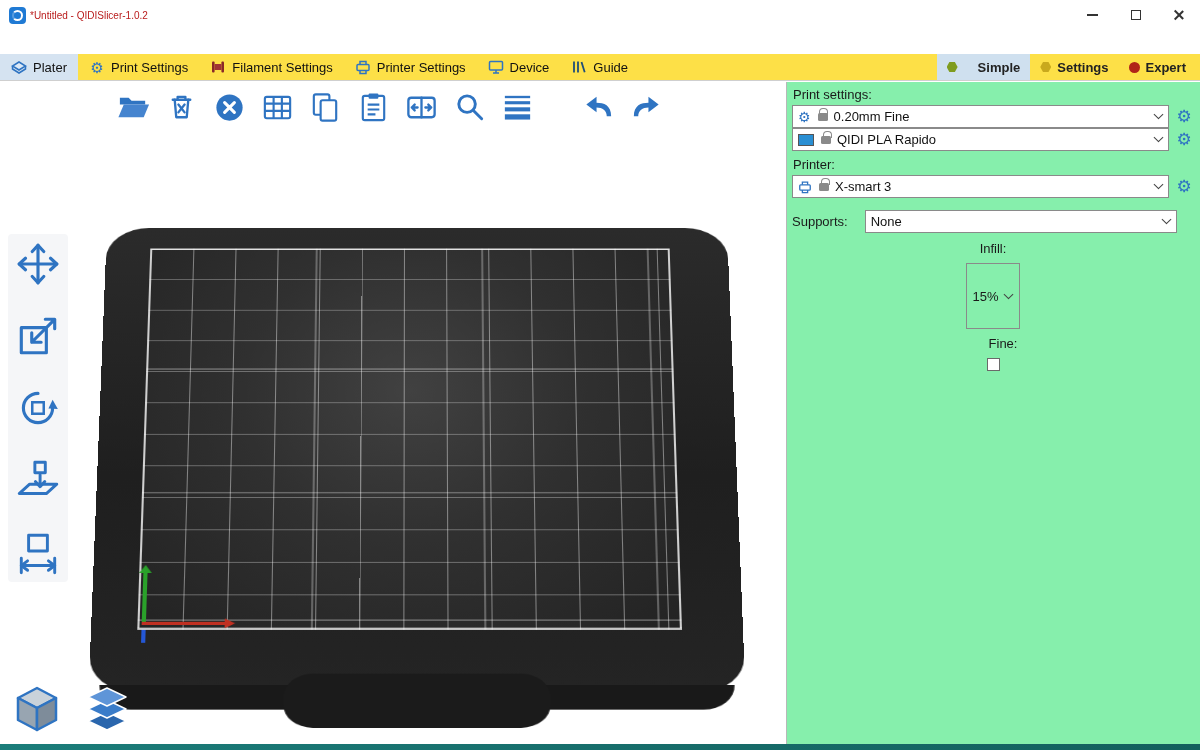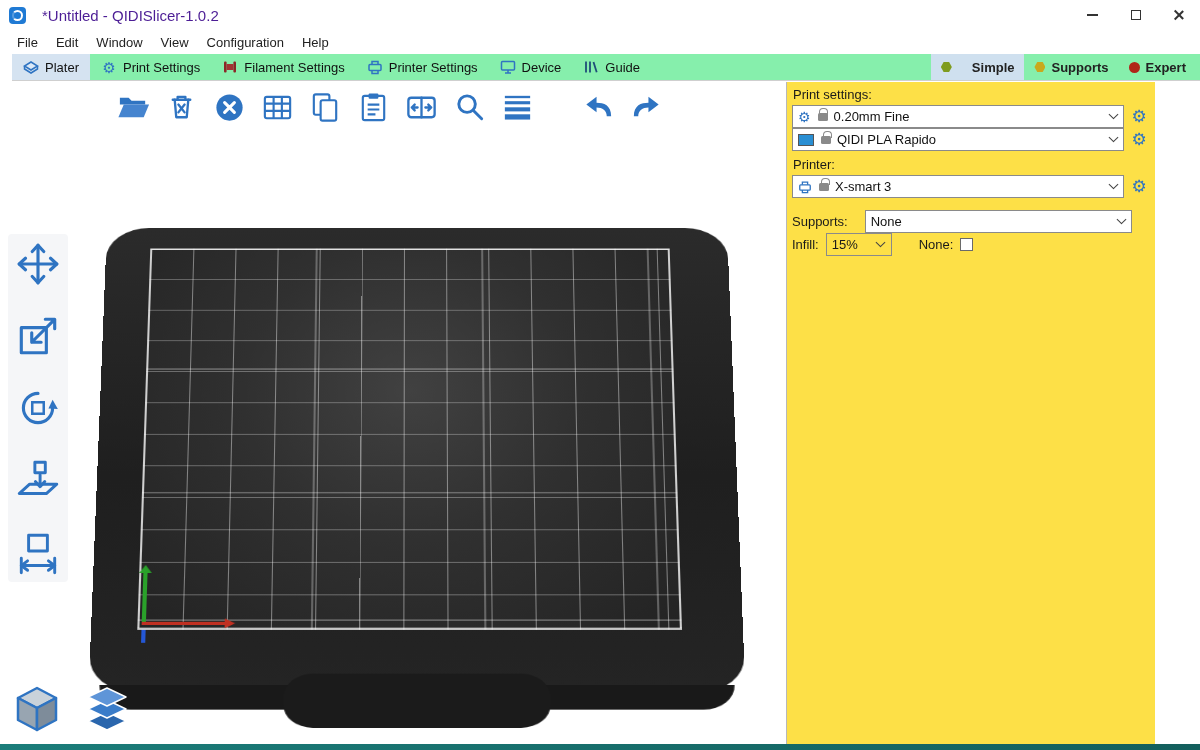--- a/index.html
+++ b/index.html
@@ -4,35 +4,35 @@
 <style>
   * { box-sizing: border-box; margin: 0; padding: 0; }
   html,body { width:1200px; height:750px; overflow:hidden; background:#fff;
     font-family:"Liberation Sans", sans-serif; color:#1a1a1a; }
   .window { position:relative; width:1200px; height:750px; background:#fff; }
 
   
   .titlebar { position:absolute; top:0; left:0; right:0; height:30px; display:flex; align-items:center; background:#fff; }
   .app-icon { width:17px; height:17px; margin-left:9px; border-radius:4px; background:#1f7ad4; position:relative; flex:0 0 auto; }
   .app-icon::after { content:""; position:absolute; inset:3px; border:2px solid #fff; border-radius:50%; border-left-color:rgba(255,255,255,.25); }
-  .title-text { margin-left:16px; font-size:15px; color:#4c1d95; }
+  .title-text { margin-left:4px; font-size:10px; color:#b91c1c; }
   .win-controls { margin-left:auto; display:flex; height:100%; }
   .win-btn { width:43px; height:100%; display:flex; align-items:center; justify-content:center; }
   .glyph-min { width:11px; height:2px; background:#333; }
   .glyph-max { width:10px; height:10px; border:1.2px solid #333; }
   .glyph-close { position:relative; width:12px; height:12px; }
   .glyph-close::before, .glyph-close::after { content:""; position:absolute; left:5.4px; top:0; width:1.5px; height:12px; background:#333; }
   .glyph-close::before { transform:rotate(45deg); } .glyph-close::after { transform:rotate(-45deg); }
 
   
   .menubar { position:absolute; top:30px; left:0; right:0; height:24px; display:flex; align-items:center; padding-left:8px; font-size:13px; color:#222; background:#fff; }
   .menu-item { padding:3px 9px; }
 
   
-  .tabbar { position:absolute; top:54px; left:12px; right:0; height:27px; border-bottom:1px solid #cfcfcf; display:flex; align-items:stretch; background:#86efac; font-size:13px; }
+  .tabbar { position:absolute; top:54px; left:0; right:0; height:27px; border-bottom:1px solid #cfcfcf; display:flex; align-items:stretch; background:#fde047; font-size:13px; }
   .tab { display:flex; align-items:center; gap:6px; padding:0 11px; color:#111; }
   .tab.selected { background:#d5e3f1; }
   .tab-ic { width:16px; height:16px; display:flex; align-items:center; justify-content:center; }
   .gear-glyph { font-size:15px; color:#2f74c2; line-height:1; }
   .modes { margin-left:auto; display:flex; align-items:stretch; padding-right:4px; }
   .mode { display:flex; align-items:center; gap:6px; padding:0 10px; font-weight:700; color:#222; }
   .mode.selected { background:#cfe0ef;gap:20px; }
   .dot-hex { width:11px; height:11px; clip-path:polygon(25% 4%, 75% 4%, 100% 50%, 75% 96%, 25% 96%, 0 50%); }
   .dot-simple { background:#7f9c1f; } .dot-advanced { background:#c9a91d; } .dot-expert { background:#b02418; border-radius:50%; clip-path:none; }
 
@@ -66,36 +66,36 @@
       repeating-linear-gradient(to bottom, transparent 0, transparent 40px, rgba(255,255,255,.42) 40px, rgba(255,255,255,.42) 41px),
       radial-gradient(ellipse at 50% 38%, #414141 0%, #303030 45%, #232323 100%); }
   .axis { position:absolute; }
   .axis-x { left:2px; bottom:4px; width:80px; height:4px; background:#c03022; }
   .axis-x::after { content:""; position:absolute; right:-9px; top:-4px; border-left:10px solid #c03022; border-top:6px solid transparent; border-bottom:6px solid transparent; }
   .axis-y { left:2px; bottom:4px; width:4px; height:66px; background:#2aa12a; }
   .axis-y::after { content:""; position:absolute; top:-9px; left:-4px; border-bottom:10px solid #2aa12a; border-left:6px solid transparent; border-right:6px solid transparent; }
   .axis-z { left:2px; bottom:-18px; width:4px; height:16px; background:#2457d6; }
 
   
-  .sidebar { position:absolute; top:82px; left:786px; width:369px; height:662px; background:#fde047; border-left:1px solid #b8b8b8; padding:3px 6px 0 5px; font-size:13px; }
+  .sidebar { position:absolute; top:82px; left:786px; width:414px; height:662px; background:#86efac; border-left:1px solid #b8b8b8; padding:3px 6px 0 5px; font-size:13px; }
   .side-label { margin:6px 0 3px 1px; }
   .sidebar > .side-label:first-child { margin-top:2px; }
   .combo-row { display:flex; align-items:center; gap:5px; }
   .combo { flex:1; height:23px; border:1px solid #8a8a8a; background:#fff; display:flex; align-items:center; padding-left:5px; min-width:0; }
   .combo-text { margin-left:4px; color:#111; white-space:nowrap;text-align:right; }
   .combo-chev { margin-left:auto; width:20px; display:flex; justify-content:center; align-items:center; align-self:stretch; }
   .chev-i { width:7px; height:7px; border-right:1.7px solid #444; border-bottom:1.7px solid #444; transform:rotate(45deg) translate(-1.5px,-1.5px); }
   .gear-btn { width:20px; text-align:center; font-size:17px; color:#2f74c2; line-height:1; }
   .combo-gear { font-size:14px; color:#2f74c2; line-height:1; }
   .lock { display:inline-block; position:relative; width:10px; height:8px; background:#8a8a8a; border-radius:1.5px; margin:0 2px 0 7px; flex:0 0 auto; }
   .lock::before { content:""; position:absolute; left:1.5px; top:-5px; width:7px; height:6px; border:1.6px solid #8a8a8a; border-bottom:none; border-radius:4px 4px 0 0; }
   .swatch { width:16px; height:12px; background:#2a8fd3; border:1px solid #555; flex:0 0 auto; }
   .supports-row { display:flex; align-items:center; margin-top:12px; gap:17px; }
   .supports-row .combo { margin-right:17px; }
-  .infill-row { display:flex; align-items:center; margin-top:0; gap:7px; }
+  .infill-row { display:flex; align-items:center; margin-top:8px; gap:7px;flex-direction:column; }
   .infill-combo { flex:0 0 66px; height:23px; border:1px solid #8a8a8a; display:flex; align-items:center; padding-left:5px; }
   .brim-label { margin-left:20px; }
   .checkbox { width:13px; height:13px; border:1px solid #6a6a6a; background:#fff; }
 
   .export-btn { position:absolute; left:787px; bottom:6px; width:413px; height:30px; background:#8096ab; color:#fff; font-weight:700; font-size:13px; display:flex; align-items:center; justify-content:center; }
   .bottom-strip { position:absolute; left:0; bottom:0; width:1200px; height:6px; background:linear-gradient(90deg,#1b7d7a,#135f5d); }
 </style>
 </head>
 <body>
 
@@ -110,28 +110,20 @@
         </div>
       <div class="win-btn">
           <span class="glyph-max"></span>
         </div>
       <div class="win-btn">
           <span class="glyph-close"></span>
         </div>
     </div>
   </div>
 
-  <div class="menubar">
-    <span class="menu-item">File</span>
-    <span class="menu-item">Edit</span>
-    <span class="menu-item">Window</span>
-    <span class="menu-item">View</span>
-    <span class="menu-item">Configuration</span>
-    <span class="menu-item">Help</span>
-  </div>
 
   <div class="tabbar">
     <div class="tab selected">
       <span class="tab-ic">
         <svg viewBox="0 0 16 16">
             <polygon points="8,3 14.5,7 8,11 1.5,7" fill="#dce9f7" stroke="#2f74c2" stroke-width="1.5"></polygon>
             <path d="M1.5 7 v3 l6.5 4 6.5-4 v-3" fill="none" stroke="#2f74c2" stroke-width="1.5"></path>
           </svg>
       </span>
       <span>Plater</span>
@@ -178,21 +170,21 @@
       <span>Guide</span>
     </div>
 
     <div class="modes">
       <div class="mode selected">
         <span class="dot-hex dot-simple"></span>
         <span>Simple</span>
       </div>
       <div class="mode">
         <span class="dot-hex dot-advanced"></span>
-        <span>Supports</span>
+        <span>Settings</span>
       </div>
       <div class="mode">
         <span class="dot-hex dot-expert"></span>
         <span>Expert</span>
       </div>
     </div>
   </div>
 
   <div class="viewport">
 
@@ -393,20 +385,20 @@
     </div>
 
     <div class="infill-row">
       <span>Infill:</span>
       <div class="infill-combo">
         <span>15%</span>
         <span class="combo-chev">
             <span class="chev-i"></span>
           </span>
       </div>
-      <span class="brim-label">None:</span>
+      <span class="brim-label">Fine:</span>
       <span class="checkbox"></span>
     </div>
   </div>
 
   <div class="bottom-strip"></div>
 
 </div>
 
 </body></html>

